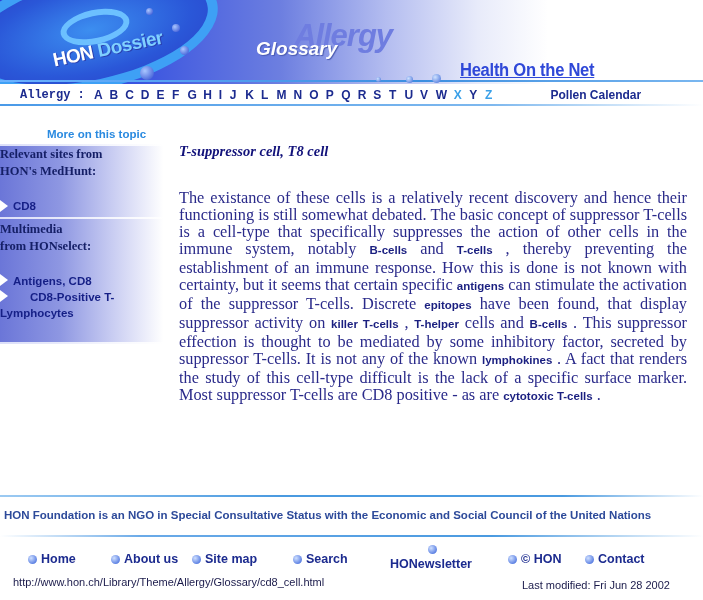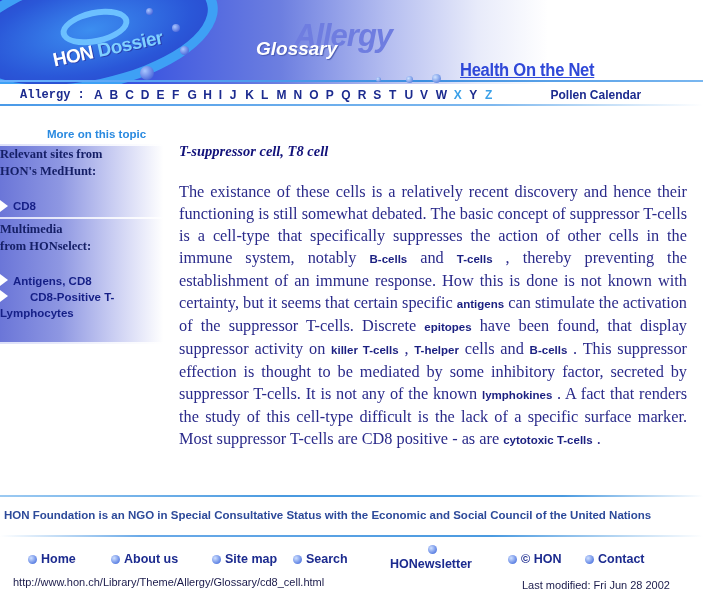--- a/index.html
+++ b/index.html
@@ -35,21 +35,21 @@
     background: linear-gradient(90deg, #6b76d8 0%, #8e97e2 35%, #c8ccf2 65%, #ffffff 95%); }
   .sidebar-sep { position: absolute; left: 0; width: 172px; height: 2px; background: linear-gradient(90deg, #f0f2ff, #ffffff 70%, #ffffff); opacity: .85; }
   .sb-heading { position: absolute; left: 0; font-family: "Liberation Serif", serif; font-weight: bold; font-size: 12.5px; color: #151f66; line-height: 17px; }
   .sb-link { position: absolute; font-size: 11.5px; font-weight: bold; color: #151f86; line-height: 16px; }
   .arrow { position: absolute; width: 0; height: 0; border-top: 6px solid transparent; border-bottom: 6px solid transparent; border-left: 8px solid #ffffff; }
 
   
   .main { position: absolute; left: 179px; top: 131px; width: 508px; }
   .title { font-family: "Liberation Serif", serif; font-weight: bold; font-size: 24px; color: #12127a; line-height: 30px; }
   .subtitle { font-family: "Liberation Serif", serif; font-style: italic; font-weight: bold; font-size: 14.5px; color: #12127a; line-height: 20px; margin-top: 10px; }
-  .body-text { margin-top: 20px; font-family: "Liberation Serif", serif; font-size: 16.3px; line-height: 22px; color: #2a2a8a; text-align: justify; }
+  .body-text { margin-top: 28px; font-family: "Liberation Serif", serif; font-size: 16.3px; line-height: 17px; color: #2a2a8a; text-align: justify; }
   .term { font-family: "Liberation Sans", sans-serif; font-weight: bold; font-size: 11.5px; color: #1a1f80; }
 
   
   .foot-line1 { position: absolute; left: 0; top: 495px; width: 703px; height: 2px; background: linear-gradient(90deg, #9ccaf2, #4a9ae0 40%, #4a9ae0 80%, #ffffff); }
   .foot-ngo { position: absolute; left: 4px; top: 509px; font-size: 11.5px; font-weight: bold; color: #2d4a9a; white-space: nowrap; }
   .foot-line2 { position: absolute; left: 0; top: 535px; width: 703px; height: 2px; background: linear-gradient(90deg, #ffffff, #6aaae8 20%, #4a9ae0 70%, #ffffff); }
   .foot-nav { position: absolute; top: 552px; font-size: 12.5px; font-weight: bold; color: #1c2b8f; display: flex; align-items: center; white-space: nowrap; }
   .bullet { display: inline-block; width: 9px; height: 9px; border-radius: 50%; background: radial-gradient(circle at 35% 35%, #cfe0ff, #2f5bd8); margin-right: 4px; }
   .news-bullet { position: absolute; left: 428px; top: 545px; }
   .foot-url { position: absolute; left: 13px; top: 576px; font-size: 11px; color: #1a1a4a; }
@@ -146,21 +146,21 @@
 <div class="foot-line2"></div>
 
 <a class="foot-nav" style="left:28px;">
     <span class="bullet"></span>
     <span>Home</span>
   </a>
 <a class="foot-nav" style="left:111px;">
     <span class="bullet"></span>
     <span>About us</span>
   </a>
-<a class="foot-nav" style="left:212px;text-align:right;">
+<a class="foot-nav" style="left:192px;text-align:right;">
     <span class="bullet"></span>
     <span>Site map</span>
   </a>
 <a class="foot-nav" style="left:293px;">
     <span class="bullet"></span>
     <span>Search</span>
   </a>
 <span class="bullet news-bullet"></span>
 <a class="foot-nav" style="left:390px;top:557px;">
     <span>HONewsletter</span>

